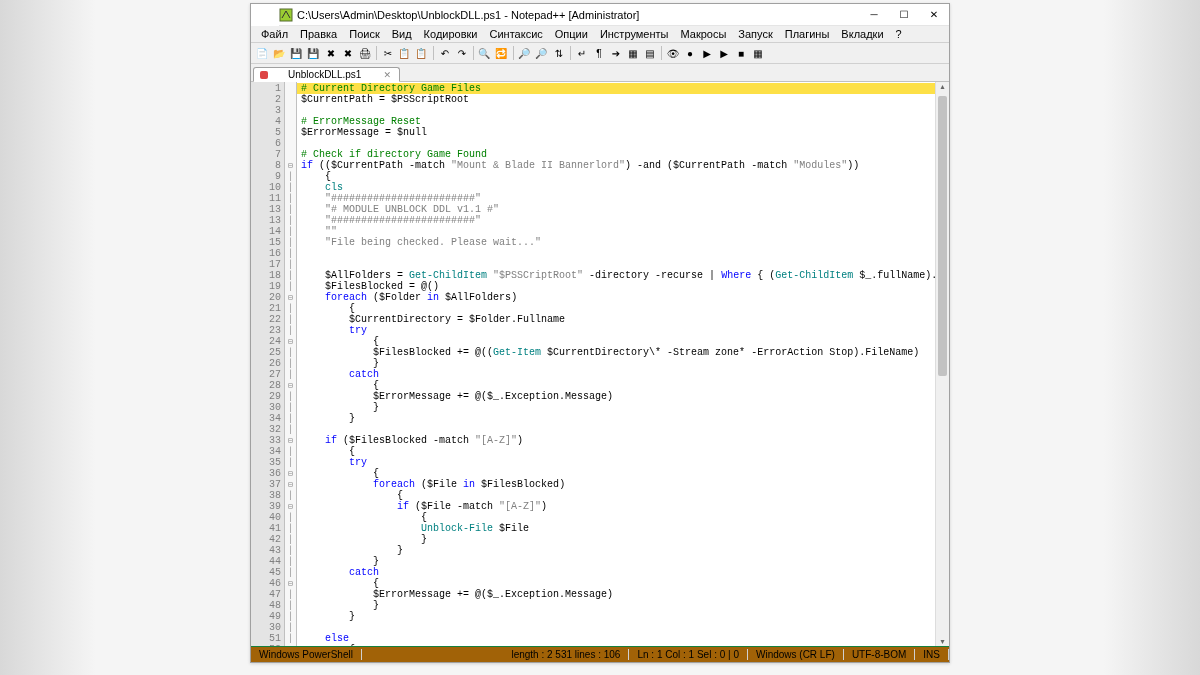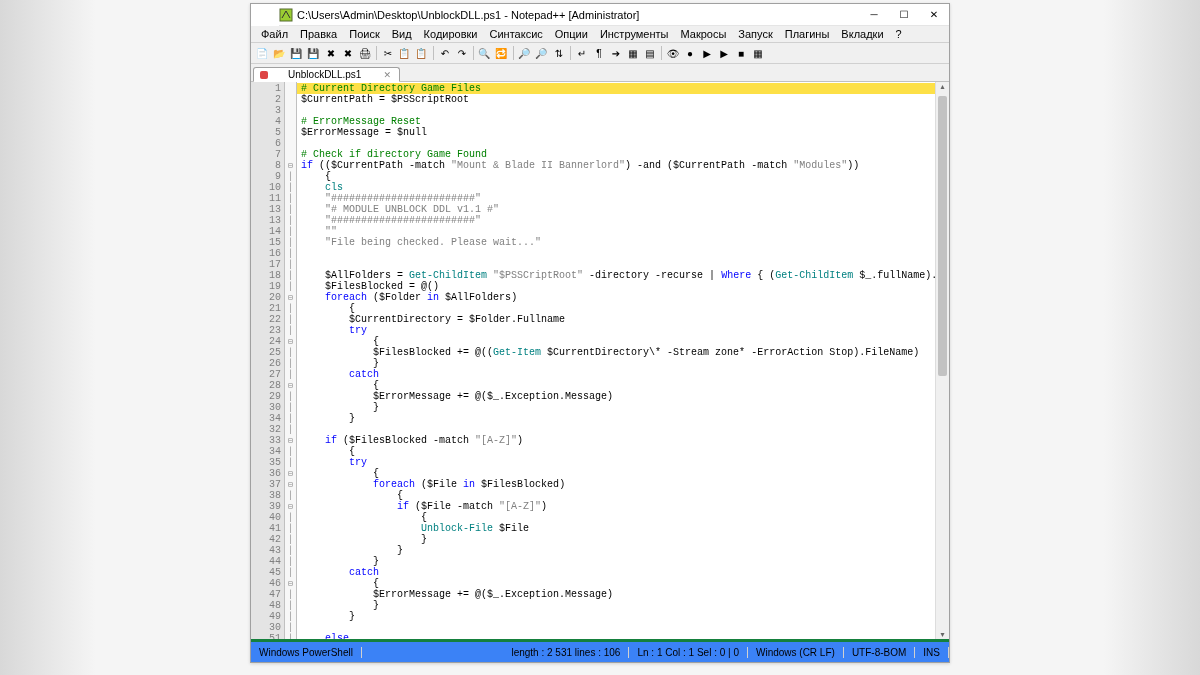--- a/index.html
+++ b/index.html
@@ -143,24 +143,24 @@
     left: 2px; right: 2px;
     top: 14px; height: 280px;
     background: #c2c2c2;
     border-radius: 2px;
   }
   .scrollbar .arr { position: absolute; left: 0; right: 0; text-align: center; font-size: 8px; color: #666; }
   .scrollbar .arr.up { top: 0; }
   .scrollbar .arr.dn { bottom: 0; }
   .statusbar {
     display: flex;
-    background: #3b82f6;
-    border-top: 3px solid #15803d;
+    background: #a16207;
+    border-top: 1px solid #15803d;
     font-size: 10px;
-    height: 23px;
+    height: 16px;
     align-items: center;
   }
   .statusbar .cell { padding: 0 8px; border-right: 1px solid #d0d0d0; white-space: nowrap; }
   .statusbar .spacer { flex: 1; border-right: 1px solid #d0d0d0; }
   
   svg { display: block; }
 </style>
 </head>
 <body>
 

